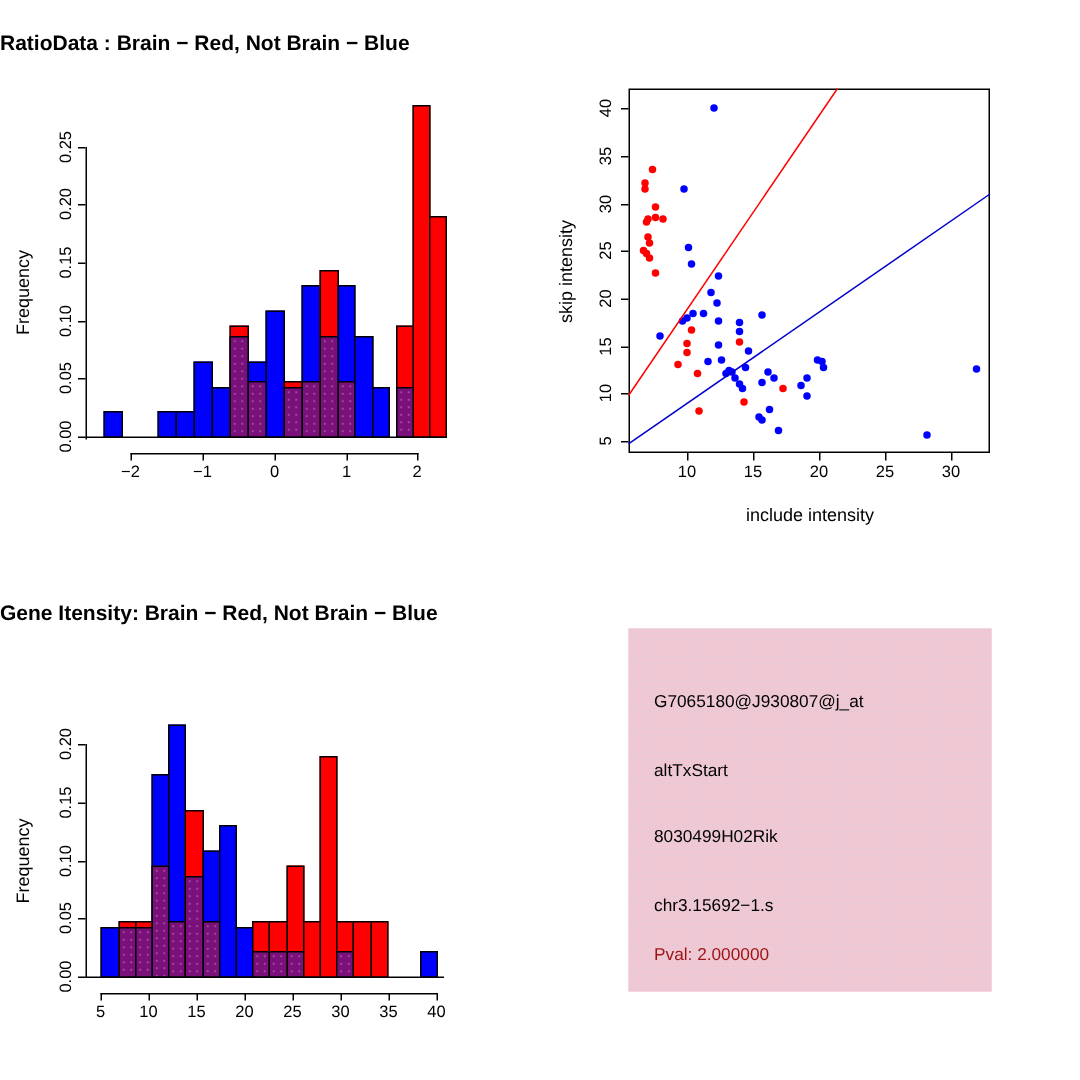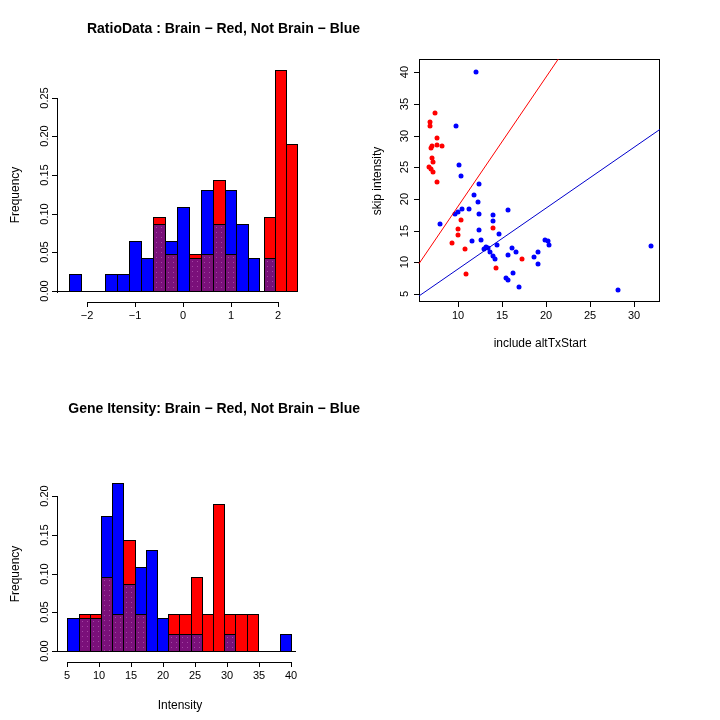--- a/index.html
+++ b/index.html
@@ -1,18 +1,18 @@
 <!DOCTYPE html>
 <html><head>
 <meta charset="utf-8">
 <style>
   html,body{margin:0;padding:0;background:#ffffff;}
   #figure{position:relative;width:720px;height:720px;background:#ffffff;
           font-family:"Liberation Sans",sans-serif;overflow:hidden;}
-  .title{position:absolute;width:360px;text-align:right;font-weight:bold;
+  .title{position:absolute;width:360px;text-align:left;font-weight:bold;
          font-size:14px;color:#000;}
   .t1{left:0;top:20px}.t2{left:360px;top:20px}.t3{left:0;top:400px}
   .axlabel{position:absolute;width:360px;text-align:center;font-size:12px;color:#000;}
   .xl1{left:0;top:338px}.xl2{left:360px;top:336px}.xl3{left:0;top:698px}
   .ylab{position:absolute;font-size:12px;color:#000;white-space:nowrap;
         transform:translate(-50%,-50%) rotate(-90deg);}
   .yl1{left:15px;top:195px}.yl2{left:377px;top:181px}.yl3{left:15px;top:574px}
   .ticklabel{position:absolute;font-size:11px;color:#000;white-space:nowrap;
              transform:translate(-50%,-50%);}
   .ticklabel.rot{transform:translate(-50%,-50%) rotate(-90deg);}
@@ -29,27 +29,33 @@
   .iline{position:absolute;left:17px;font-size:11.5px;color:#000;white-space:nowrap;}
   #ablines{position:absolute;left:0;top:0;pointer-events:none;z-index:2;}
 </style>
 </head>
 <body>
 
 <div id="figure">
   <div class="title t1">RatioData : Brain − Red, Not Brain − Blue</div>
   <div class="title t3">Gene Itensity: Brain − Red, Not Brain − Blue</div>
 
-  <div class="axlabel xl2">include altTxStart</div>
-  <div class="axlabel xl3">Intensity</div>
+  <div class="axlabel xl2">include intensity</div>
 
   <div class="ylab yl1">Frequency</div>
   <div class="ylab yl2">skip intensity</div>
   <div class="ylab yl3">Frequency</div>
 
+  <div class="pinkpanel" style="background-color: rgb(242, 198, 208);">
+    <div class="iline" style="top:43px">G7065180@J930807@j_at</div>
+    <div class="iline" style="top:89px">altTxStart</div>
+    <div class="iline" style="top:133px">8030499H02Rik</div>
+    <div class="iline" style="top:179px">chr3.15692−1.s</div>
+    <div class="iline" style="top: 212px; color: rgb(158, 18, 18);">Pval: 2.000000</div>
+  </div>
 
   <svg id="ablines" width="720" height="720">
       <line x1="419" y1="263.66492829204697" x2="558.3418181818181" y2="59" stroke="#ff0000" stroke-width="1"></line>
       <line x1="419" y1="295.98044328552805" x2="660" y2="129.33376792698826" stroke="#0000cd" stroke-width="1"></line>
     </svg>
 <div class="bar" style="position: absolute; left: 69px; top: 274px; width: 13px; height: 18px; background: rgb(0, 0, 255);"></div>
     <div class="bar" style="position: absolute; left: 105px; top: 274px; width: 13px; height: 18px; background: rgb(0, 0, 255);"></div>
     <div class="bar" style="position: absolute; left: 117px; top: 274px; width: 13px; height: 18px; background: rgb(0, 0, 255);"></div>
     <div class="bar" style="position: absolute; left: 129px; top: 241px; width: 13px; height: 51px; background: rgb(0, 0, 255);"></div>
     <div class="bar" style="position: absolute; left: 141px; top: 258px; width: 13px; height: 34px; background: rgb(0, 0, 255);"></div>

